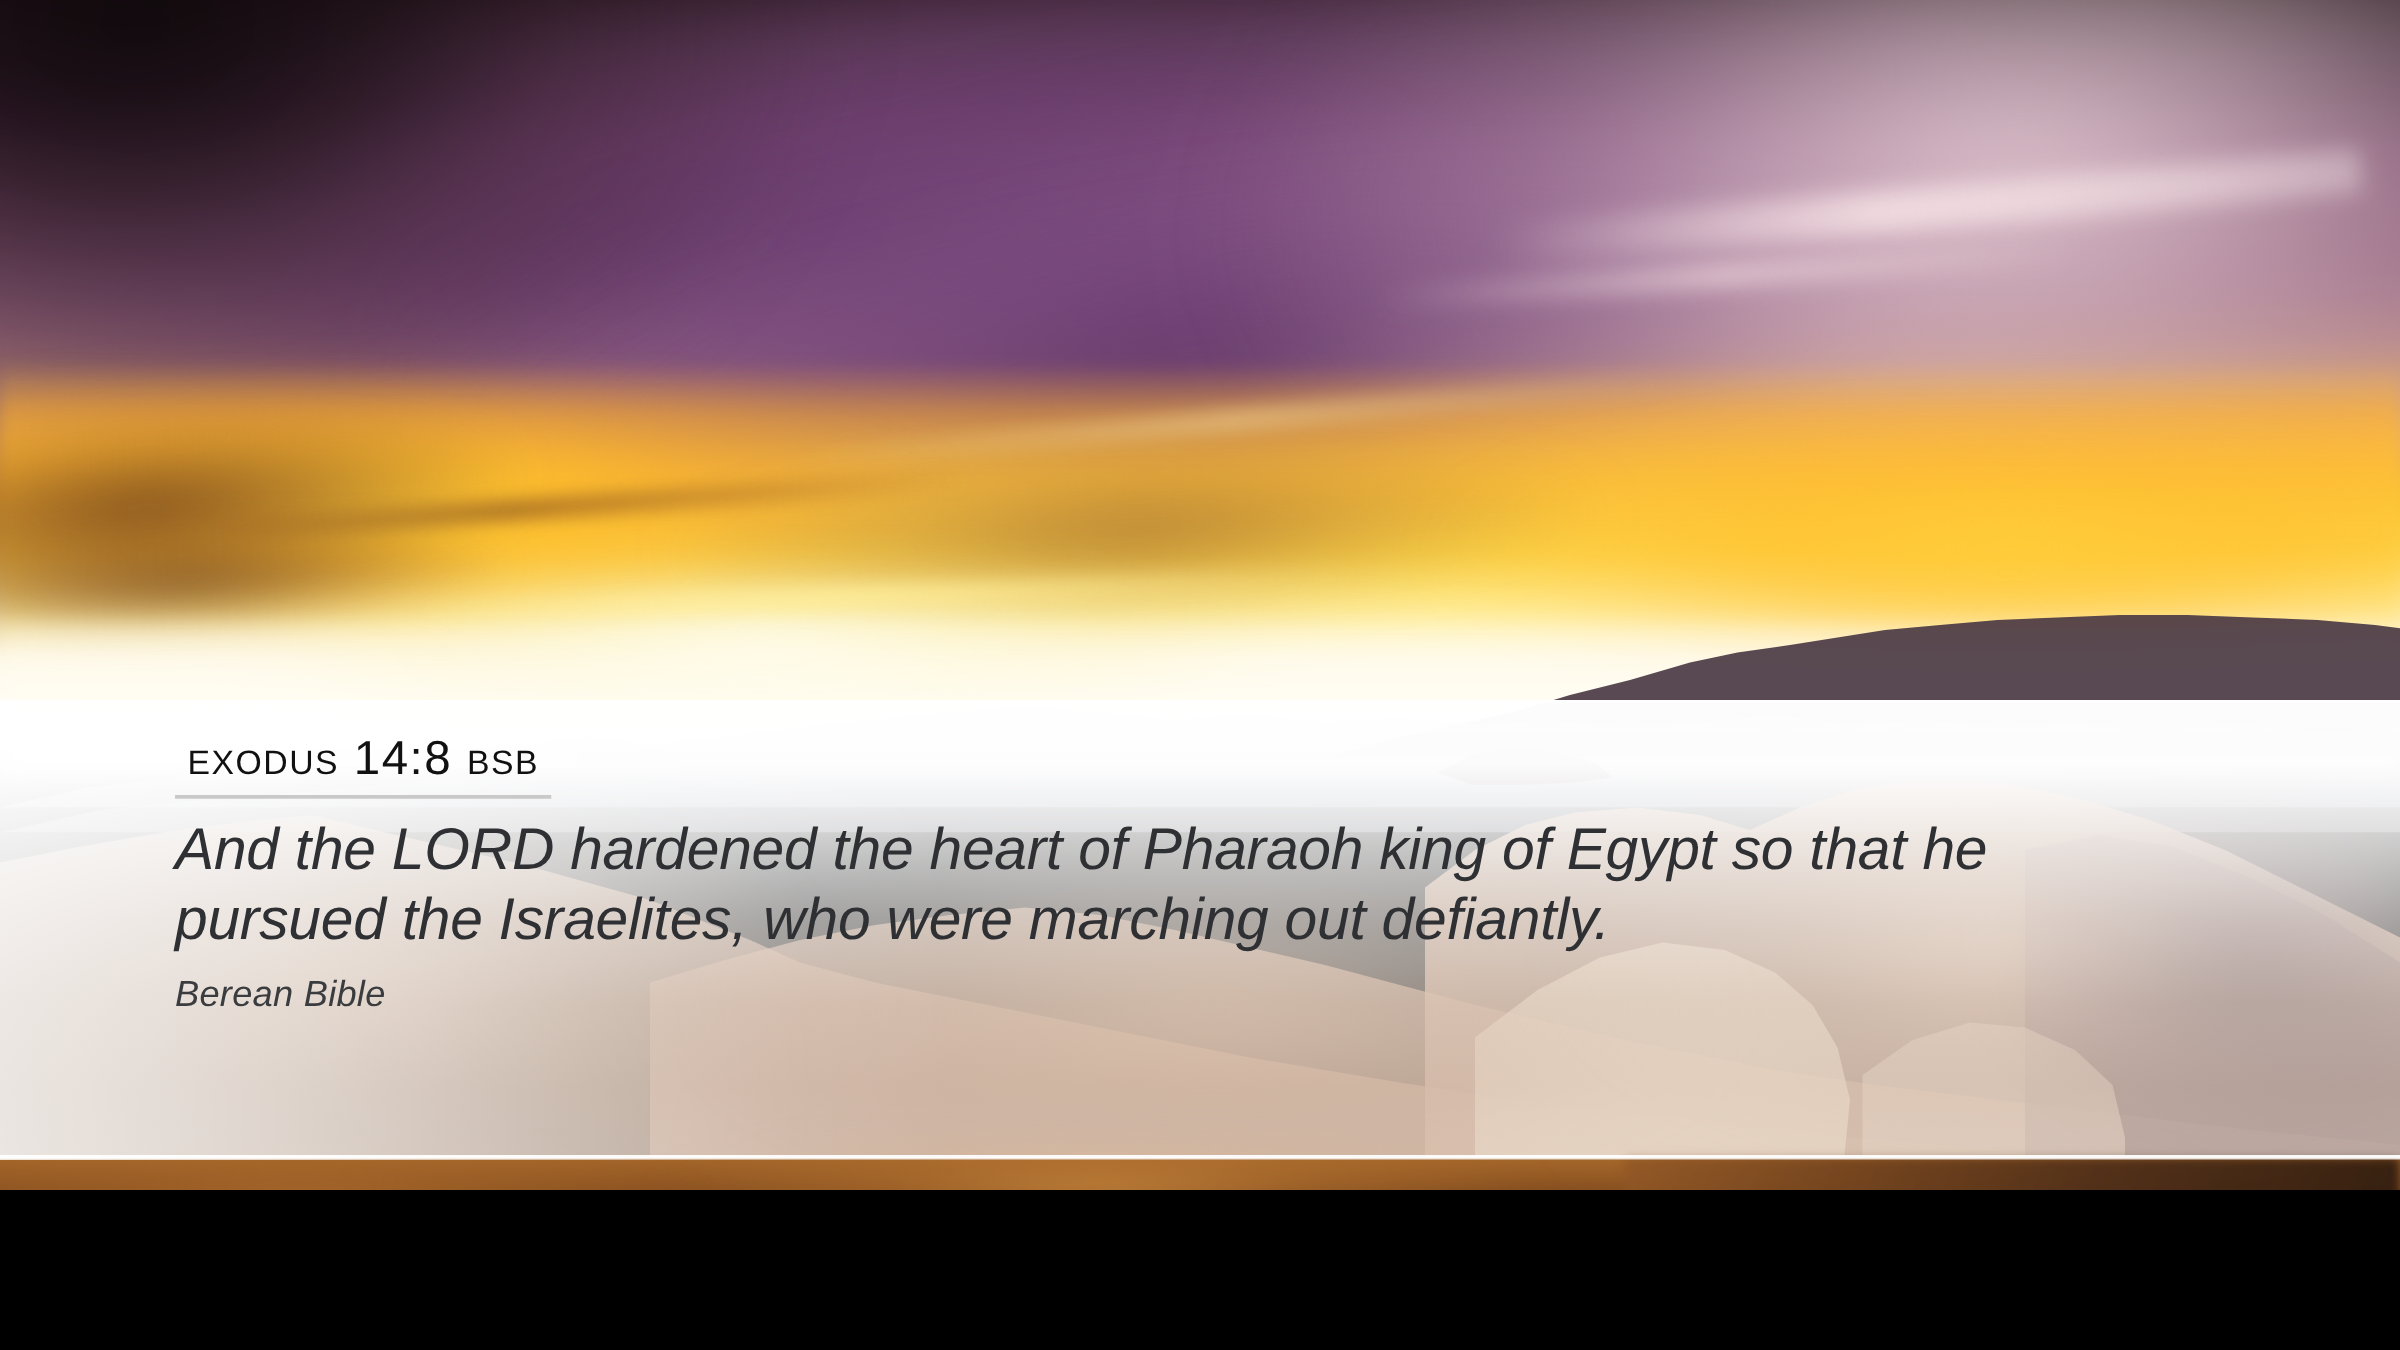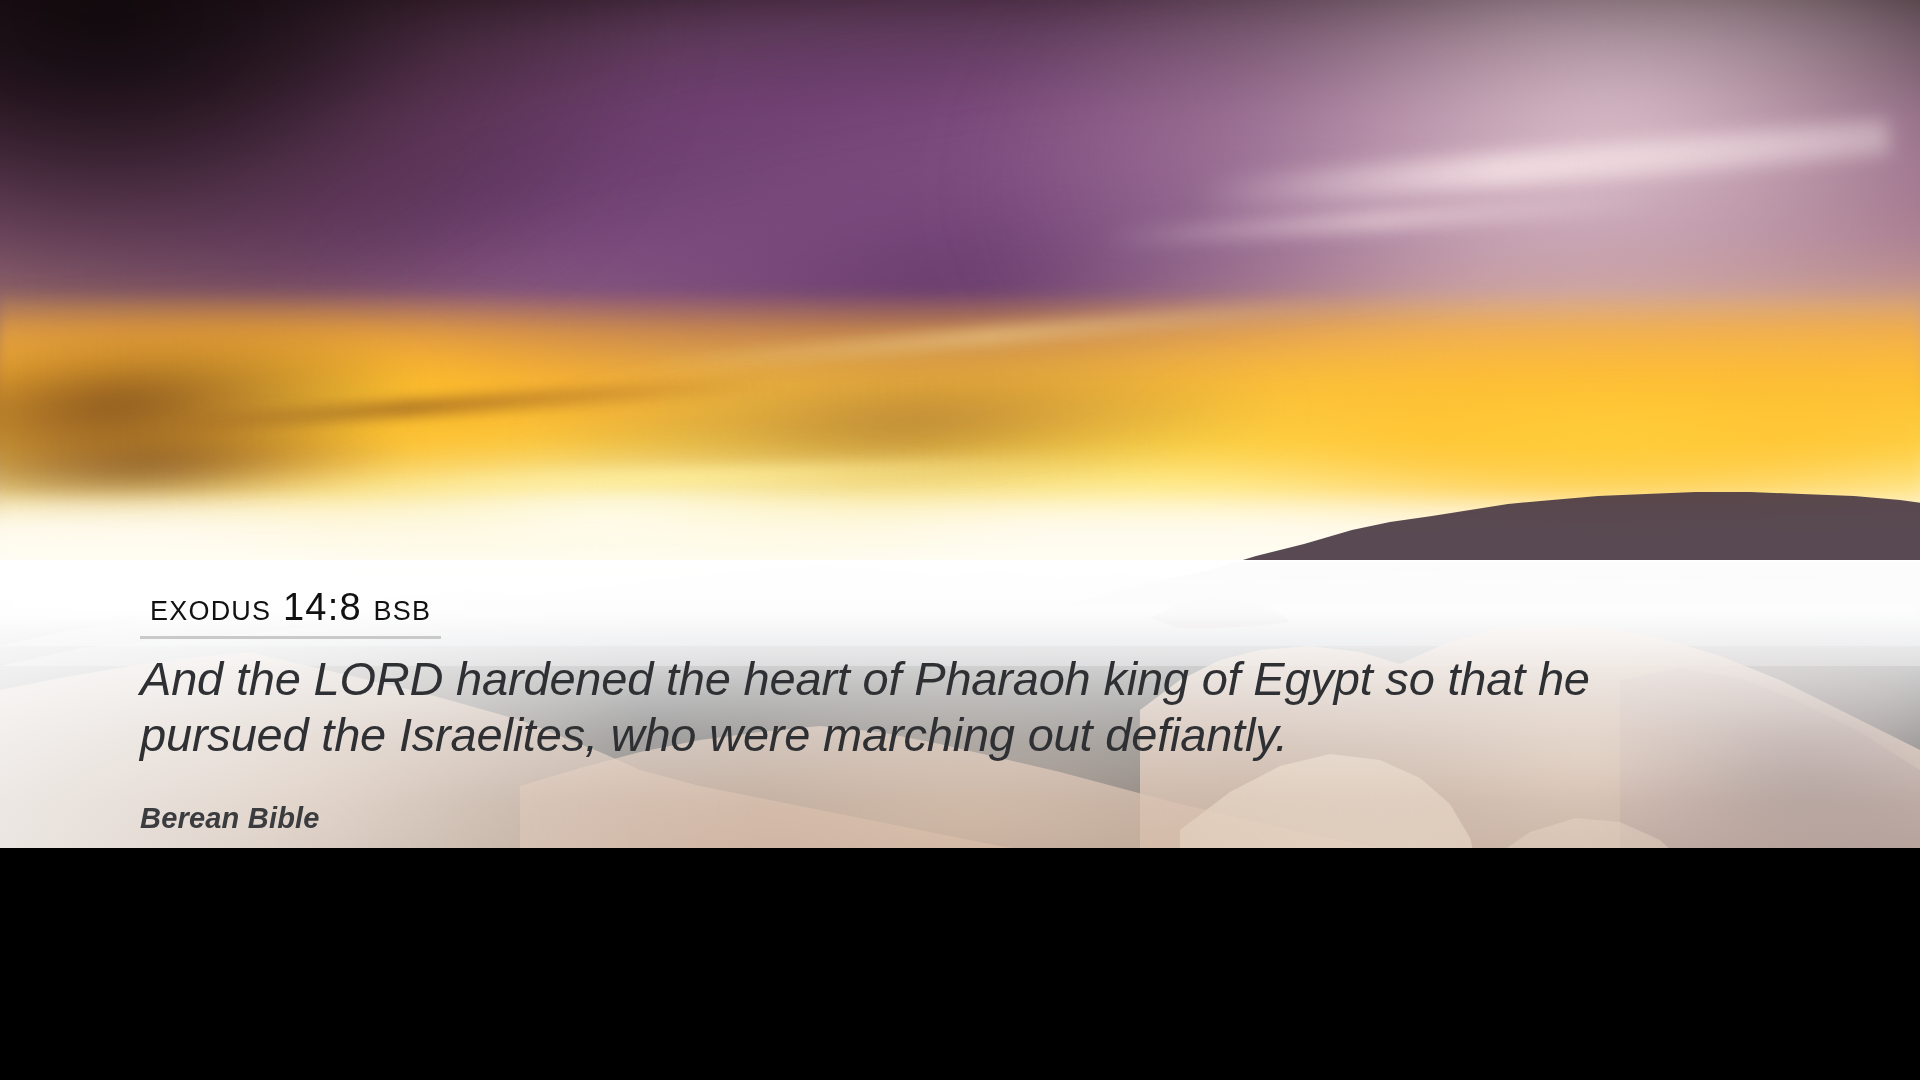--- a/index.html
+++ b/index.html
@@ -7,21 +7,21 @@
 
   html, body {
     width:1920px; height:1080px;
     overflow:hidden;
     background:#000;
     font-family:"Liberation Sans", sans-serif;
   }
 
   #wallpaper {
     position:relative;
-    width:1920px; height:848px;
+    width:1920px; height:952px;
     overflow:hidden;
   }
 
   
   .scene { position:absolute; inset:0; overflow:hidden; }
 
   
   .sky-base {
     position:absolute; left:0; top:0; width:1920px; height:600px;
     background:
@@ -372,24 +372,24 @@
     font-size:47px;
     font-weight:300;
     font-style:italic;
     color:#2e3033;
     line-height:1.20;
     letter-spacing:-0.2px;
     max-width:1620px;
   }
 
   .attribution {
-    margin-top:38px;
+    margin-top:16px;
     font-family:"Liberation Sans", sans-serif;
     font-size:29px;
-    font-weight:700;
+    font-weight:400;
     font-style:italic;
     color:#3a3c3f;
     letter-spacing:0.2px;
   }
 </style>
 </head>
 <body>
 
 <div id="wallpaper">
 

